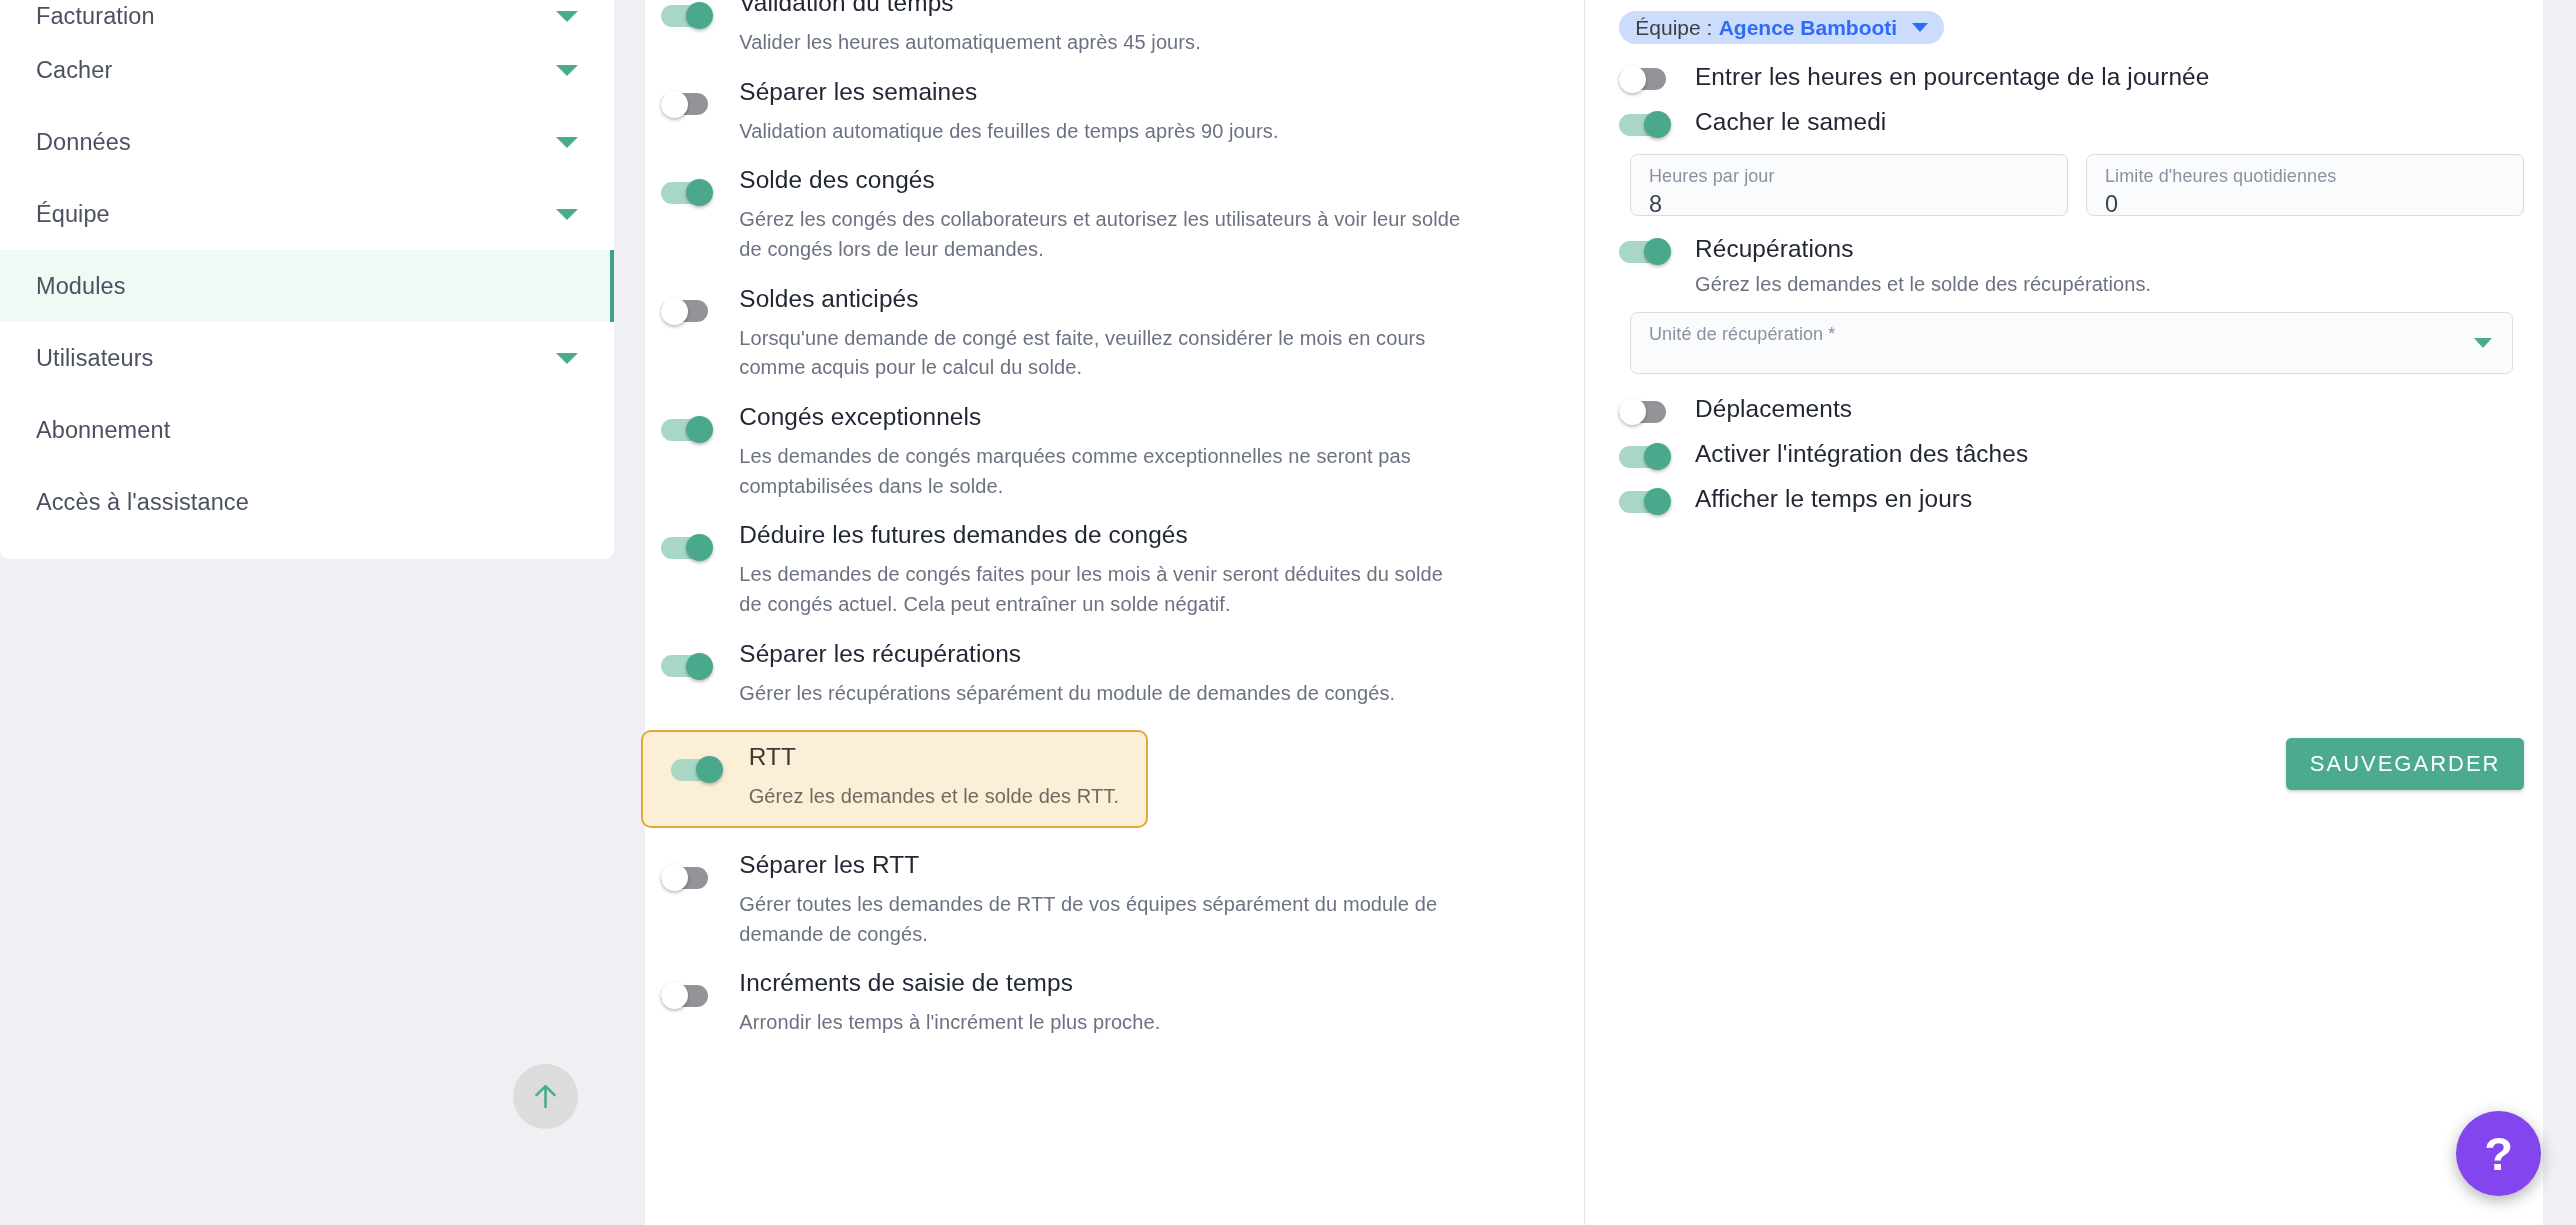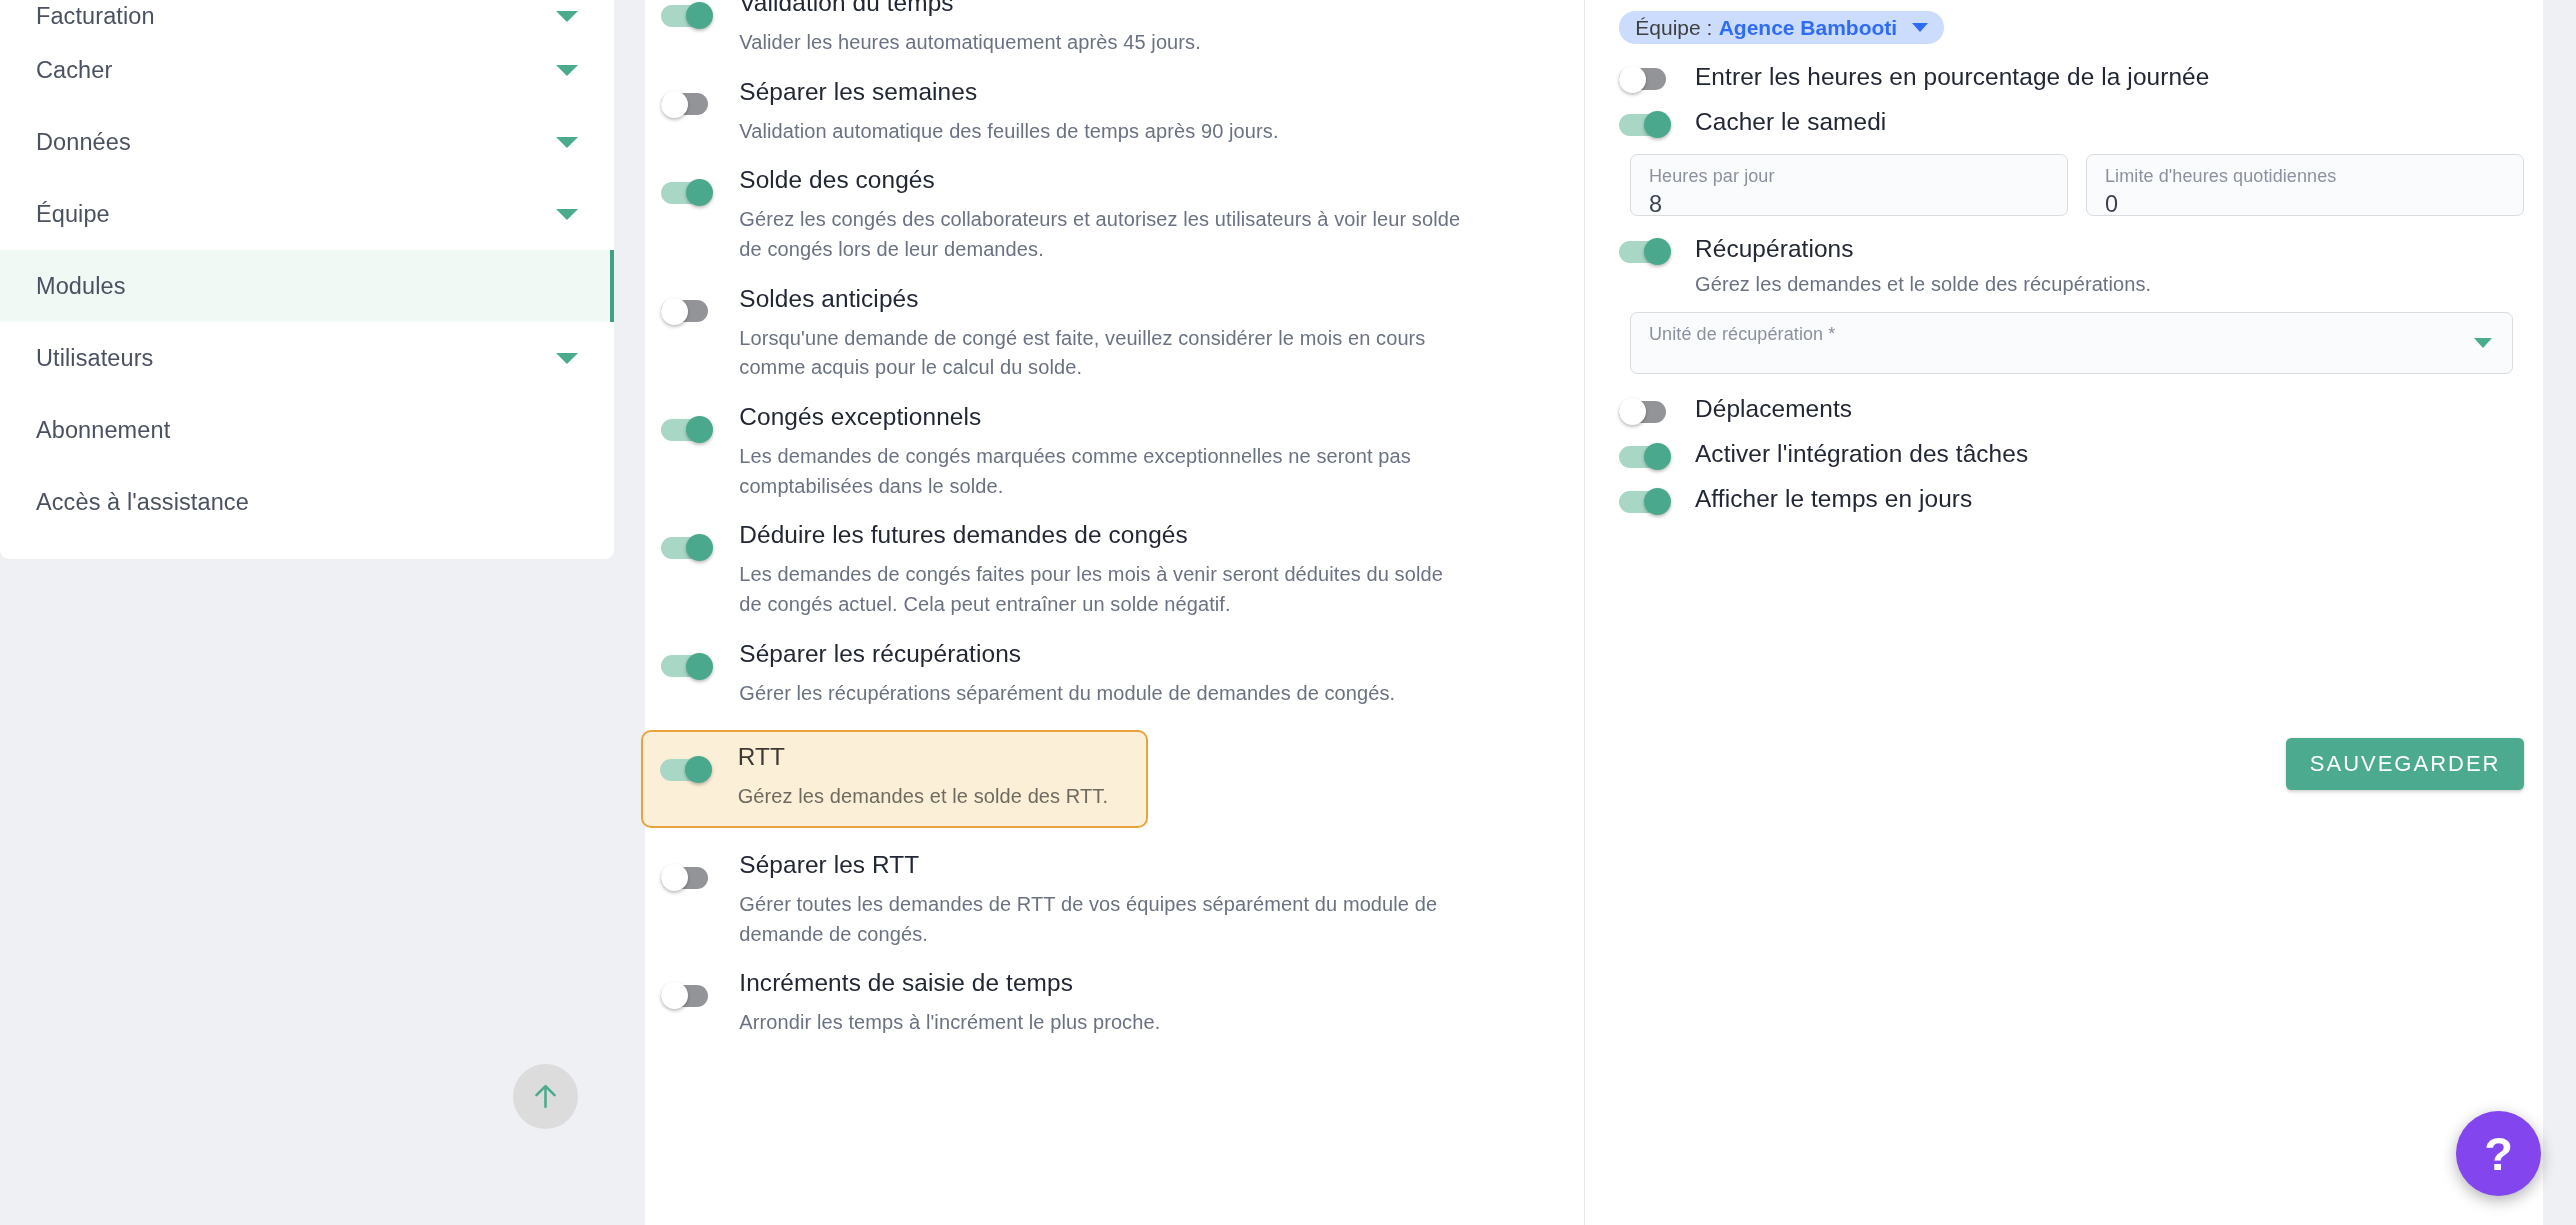--- a/index.html
+++ b/index.html
@@ -77,20 +77,21 @@
     letter-spacing: 0.1px;
   }
   .setting.highlight {
     background: #fcefd8;
     border: 2.7px solid #e9a33c;
     border-radius: 10px;
     padding: 12.7px 16.3px 14.5px 16.3px;
     margin-left: -3.6px;
     margin-bottom: 25px;
     width: 507px;
+    justify-content: center;
   }
   .setting.highlight .setting-title { color: #3c3a33; }
   .setting.highlight .setting-desc  { color: #6e6a5f; }
 
   
   .toggle {
     position: relative; flex: 0 0 auto;
     width: 56px; height: 27px; margin-top: 11px;
     cursor: pointer;
   }

